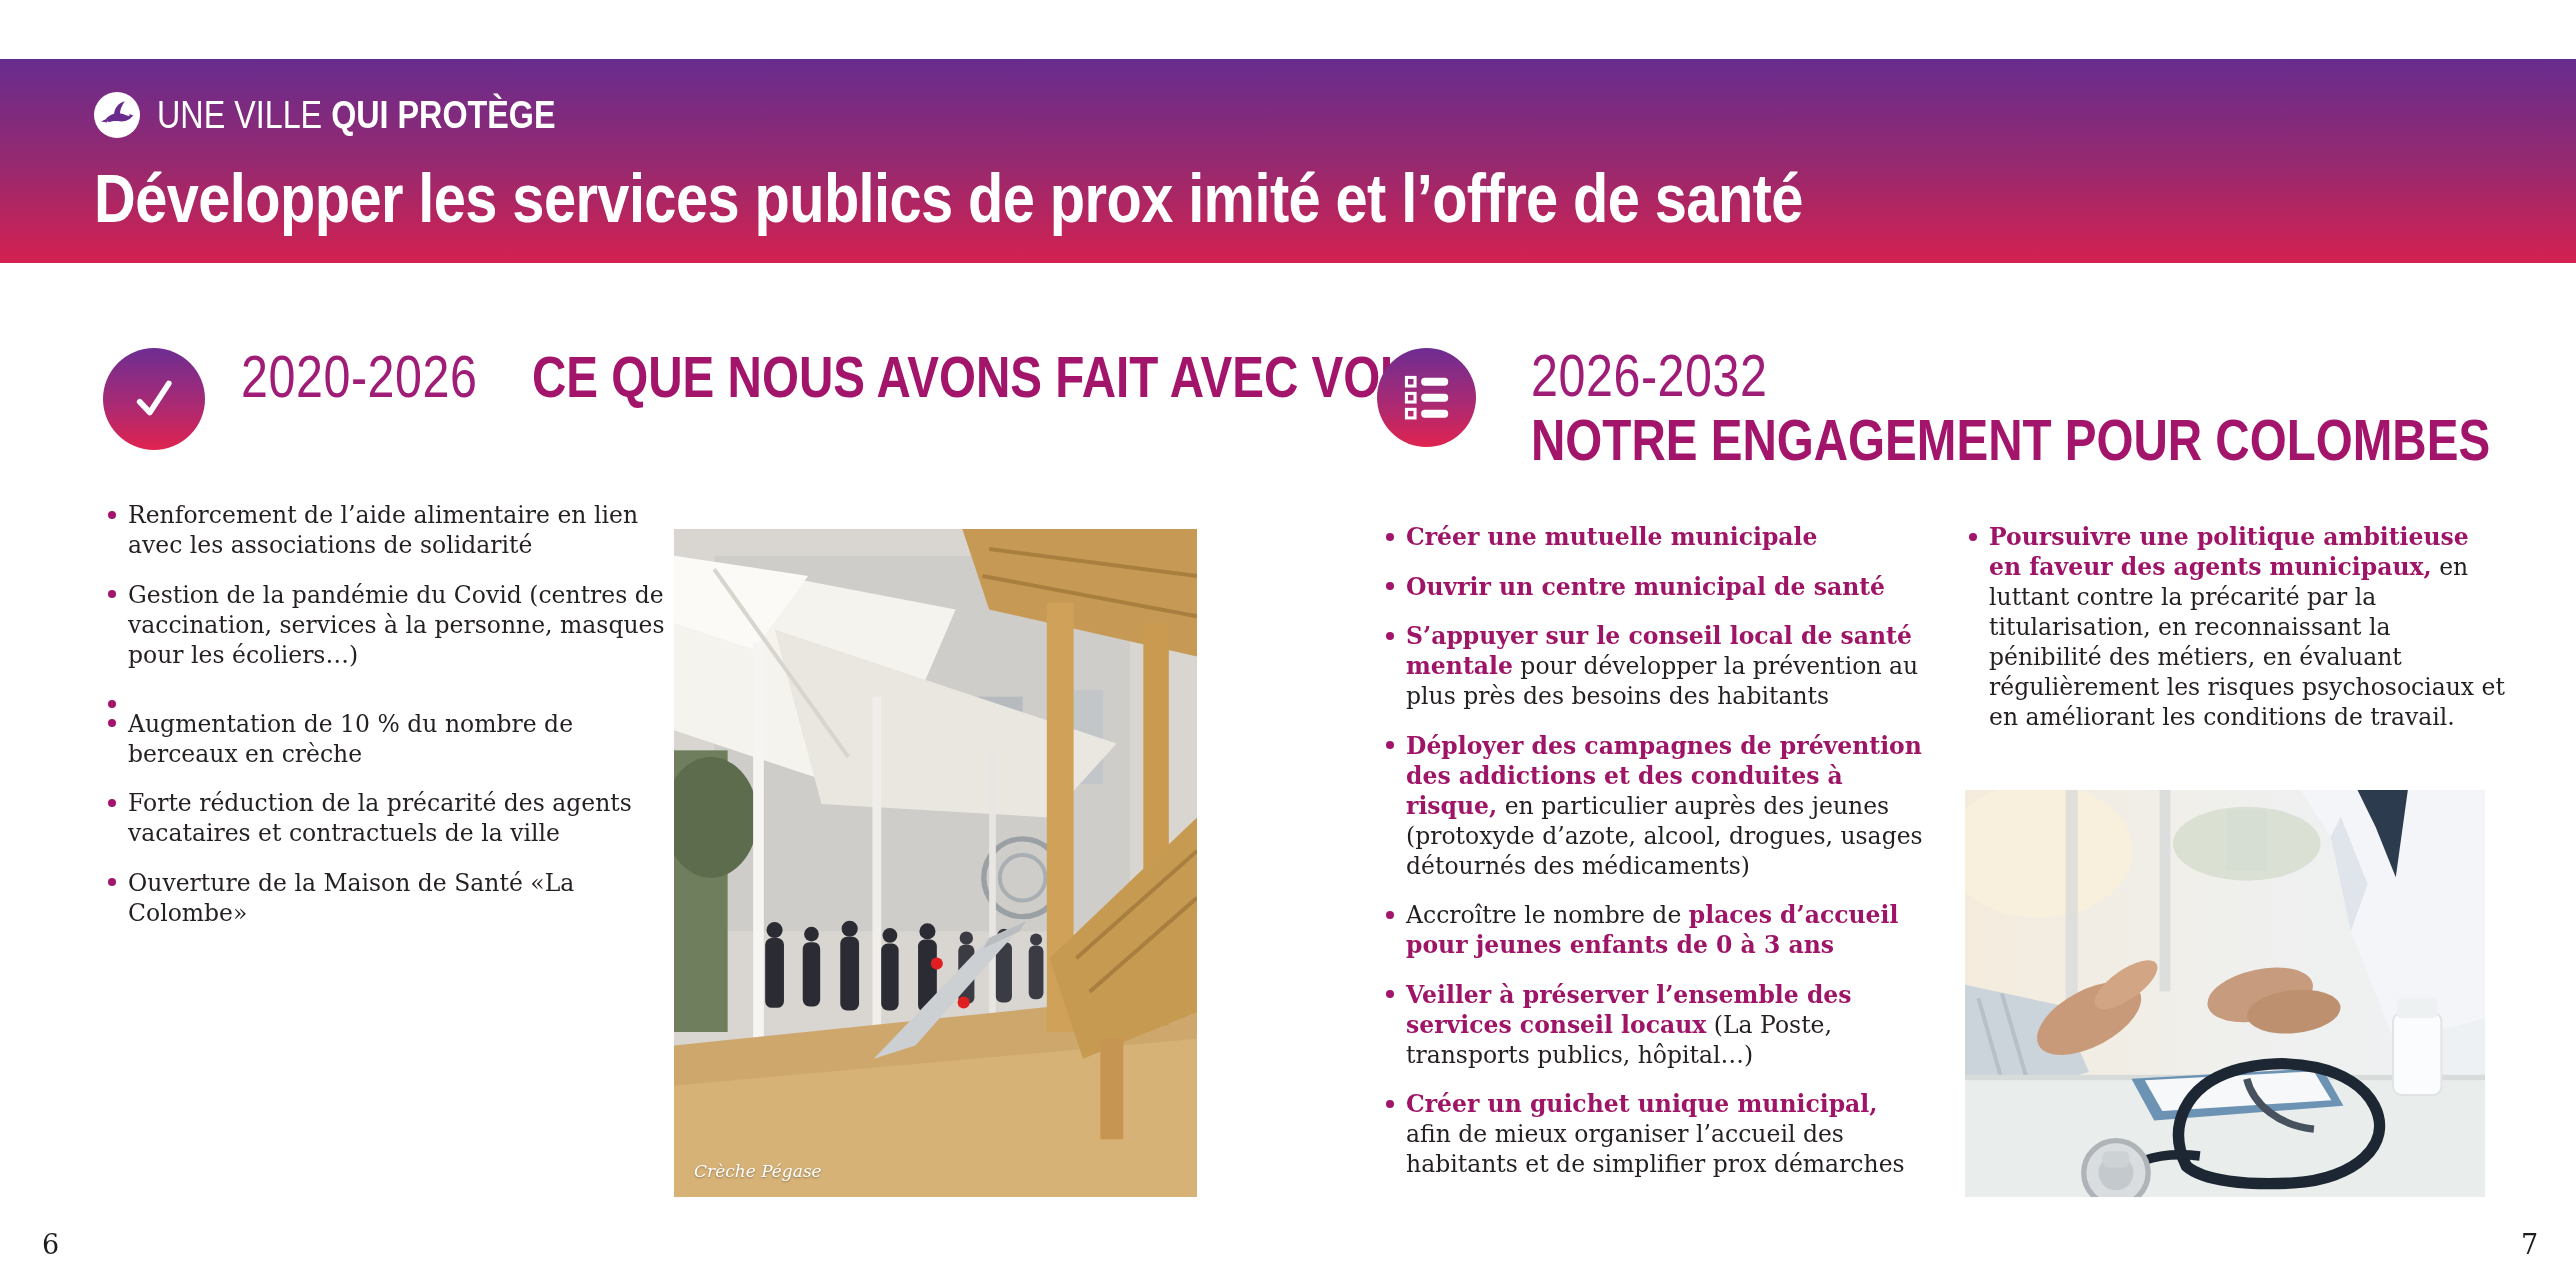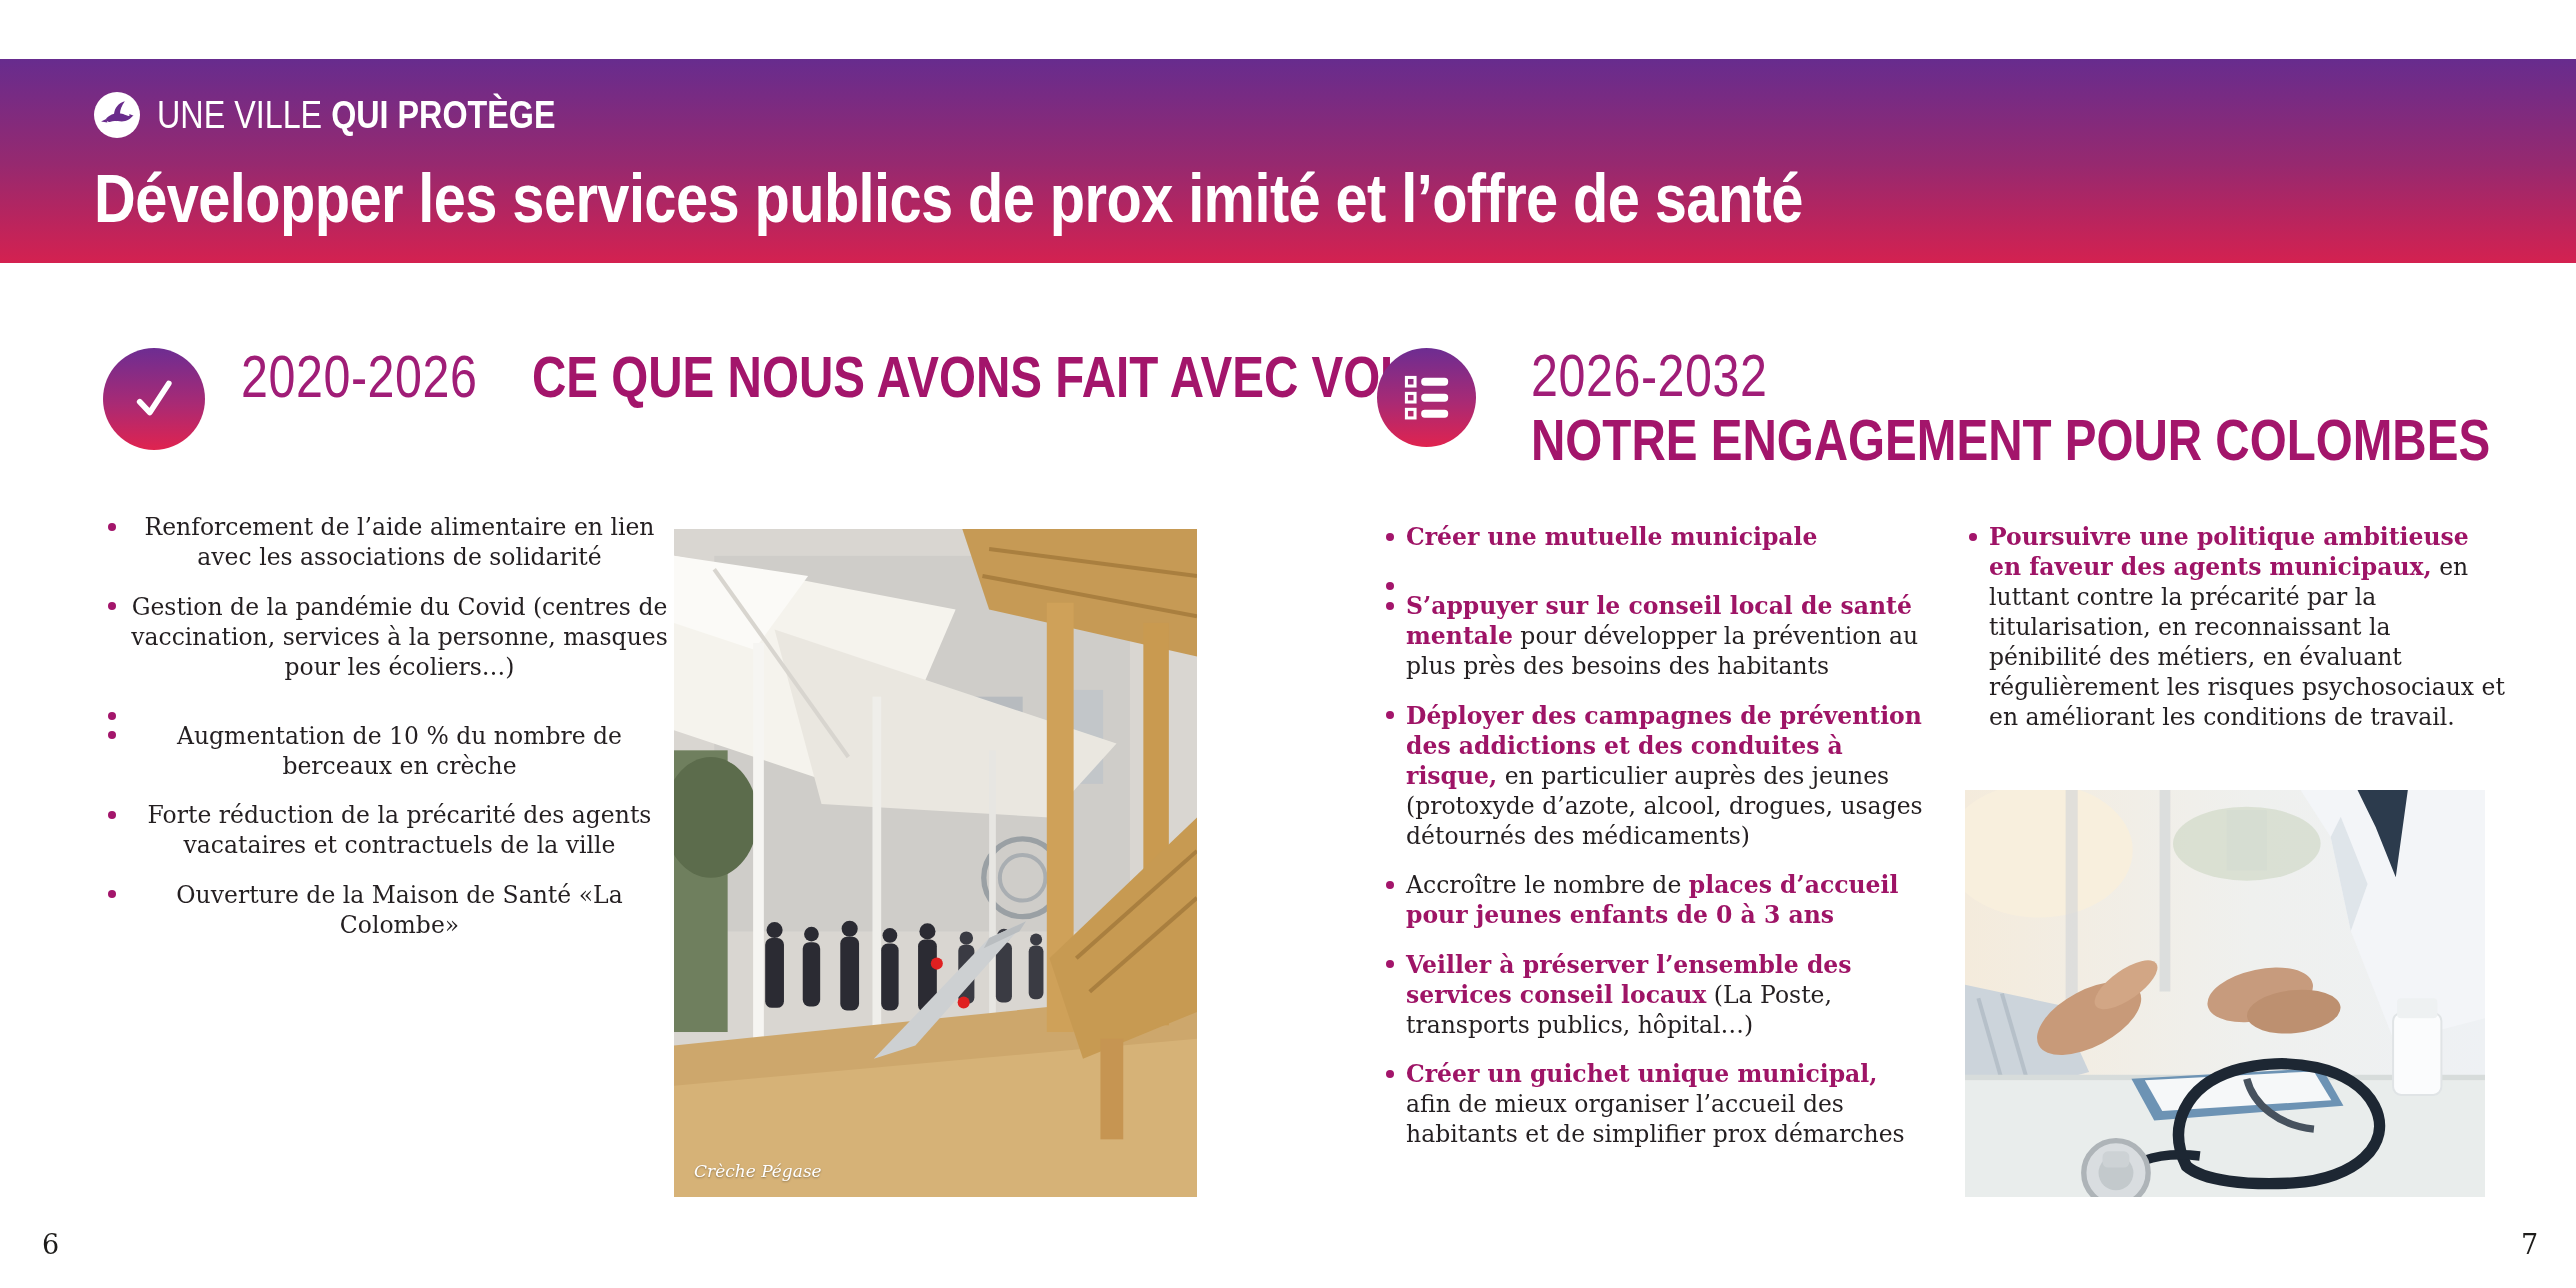--- a/index.html
+++ b/index.html
@@ -67,21 +67,21 @@
   <span class="sec-icon" style="left:103px;top:348px;width:102px;height:102px;">
     <svg viewBox="0 0 100 100" aria-hidden="true">
       <path d="M28 55 L44 72 L74 26" fill="none" stroke="#ffffff" stroke-width="9" stroke-linecap="round" stroke-linejoin="round"></path>
     </svg>
   </span>
   <div class="sec-head" style="left:241px;top:345px;">
     <div class="sec-years cond2">2020-2026</div>
     <div class="sec-title cond2">CE QUE NOUS AVONS FAIT AVEC VOUS</div>
   </div>
 
-  <ul class="bullets" style="left:104px;top:512px;width:567px;text-align:center;">
+  <ul class="bullets" style="left:104px;top:500px;width:567px;">
       <li class="bullet"><span class="dot"></span><span>Renforcement de l’aide alimentaire en lien avec les associations de solidarité</span></li>
       <li class="bullet"><span class="dot"></span><span>Gestion de la pandémie du Covid (centres de vaccination, services à la personne, masques pour les écoliers…)</span></li>
       <li class="bullet"><span class="dot"></span></li>
       <li class="bullet"><span class="dot"></span><span>Augmentation de 10 % du nombre de berceaux en crèche</span></li>
       <li class="bullet"><span class="dot"></span><span>Forte réduction de la précarité des agents vacataires et contractuels de la ville</span></li>
       <li class="bullet"><span class="dot"></span><span>Ouverture de la Maison de Santé «La Colombe»</span></li>
     </ul>
 
   <div class="photo" style="left:674px;top:529px;width:523px;height:668px;">
     <svg viewBox="0 0 780 996" preserveAspectRatio="none" aria-hidden="true">
@@ -163,21 +163,21 @@
       </g>
     </svg>
   </span>
   <div class="sec-head" style="left:1531px;top:345px;">
     <div class="sec-years cond2">2026-2032</div>
     <div class="sec-title cond2">NOTRE ENGAGEMENT POUR COLOMBES</div>
   </div>
 
   <ul class="bullets" style="left:1382px;top:522px;width:547px;">
       <li class="bullet"><span class="dot"></span><span class="em">Créer une mutuelle municipale</span></li>
-      <li class="bullet"><span class="dot"></span></li>
+      <li class="bullet"><span class="dot"></span><span class="em">Ouvrir un centre municipal de santé</span></li>
       <li class="bullet"><span class="dot"></span><span class="em">S’appuyer sur le conseil local de santé mentale</span><span> pour développer la prévention au plus près des besoins des habitants</span></li>
       <li class="bullet"><span class="dot"></span><span class="em">Déployer des campagnes de prévention des addictions et des conduites à risque,</span><span> en particulier auprès des jeunes (protoxyde d’azote, alcool, drogues, usages détournés des médicaments)</span></li>
       <li class="bullet"><span class="dot"></span><span>Accroître le nombre de </span><span class="em">places d’accueil pour jeunes enfants de 0 à 3 ans</span></li>
       <li class="bullet"><span class="dot"></span><span class="em">Veiller à préserver l’ensemble des services conseil locaux</span><span> (La Poste, transports publics, hôpital…)</span></li>
       <li class="bullet"><span class="dot"></span><span class="em">Créer un guichet unique municipal,</span><span> afin de mieux organiser l’accueil des habitants et de simplifier prox démarches</span></li>
     </ul>
 
   <ul class="bullets" style="left:1965px;top:522px;width:542px;">
       <li class="bullet"><span class="dot"></span><span class="em">Poursuivre une politique ambitieuse en faveur des agents municipaux,</span><span> en luttant contre la précarité par la titularisation, en reconnaissant la pénibilité des métiers, en évaluant régulièrement les risques psychosociaux et en améliorant les conditions de travail.</span></li>
     </ul>

